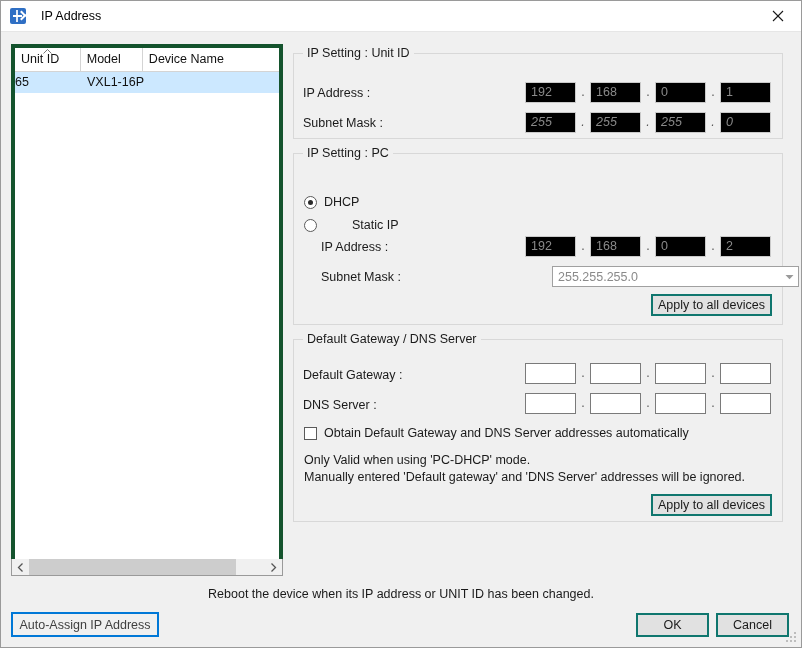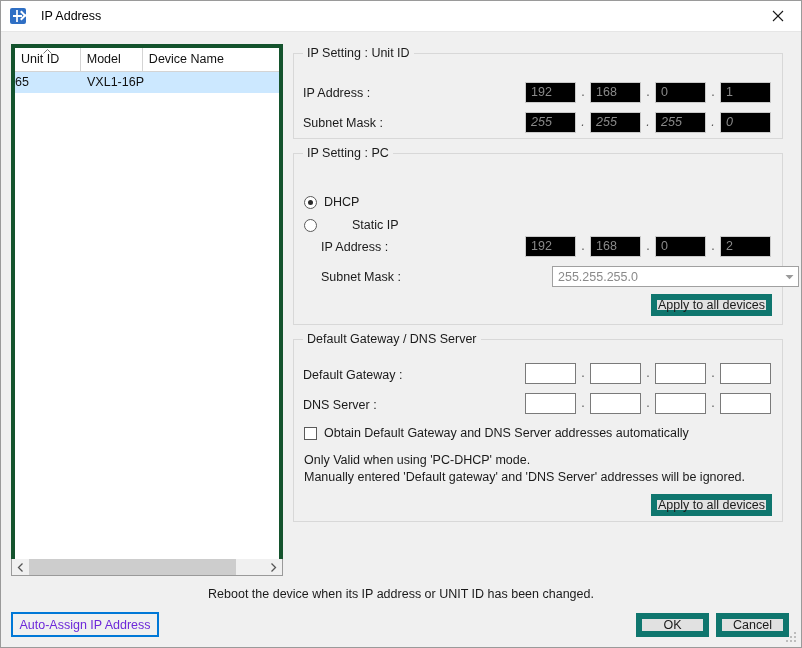--- a/index.html
+++ b/index.html
@@ -306,34 +306,34 @@
     display: flex;
     align-items: center;
     justify-content: center;
     flex: 0 0 auto;
   }
 
   
   .btn {
     position: absolute;
     background: #e1e1e1;
-    border: 6px solid #0f766e;
+    border: 2px solid #0f766e;
     box-sizing: border-box;
     font-size: 12.5px;
     color: #1a1a1a;
     display: flex;
     align-items: center;
     justify-content: center;
     white-space: nowrap;
     cursor: default;
   }
   .btn.focus {
     background: #f0f0f0;
     border: 2px solid #0078d7;
-    color: #6d28d9;
+    color: #404040;
   }
 
   .info-text {
     position: absolute;
     font-size: 12.5px;
     color: #1a1a1a;
     line-height: 17px;
     white-space: nowrap;
   }
 

